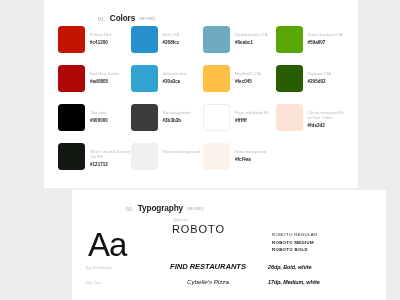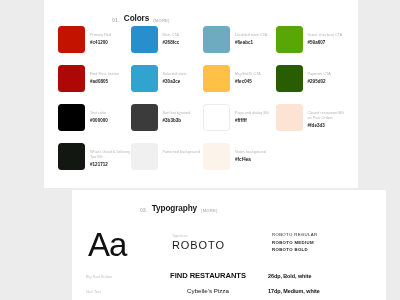--- a/index.html
+++ b/index.html
@@ -18,23 +18,23 @@
     position: absolute;
     left: 44px; top: 0;
     width: 314px;
     background: #ffffff;
   }
   #card-colors { top: 0; height: 188px; }
   #card-type   { top: 190px; height: 110px; margin-left: 28px; }
 
   .section-head {
     position: absolute;
-    left: 28px;
+    left: 14px;
     display: flex;
-    align-items: flex-end;
+    align-items: center;
     gap: 4px;
     white-space: nowrap;
     padding-left: 40px;
   }
   .sec-num {
     font-size: 5.2px; font-weight: bold; color: #b9b9b9;
     letter-spacing: .2px;
   }
   .sec-title {
     font-size: 8.2px; font-weight: bold; color: #1a1a1a;
@@ -70,36 +70,36 @@
     font-size: 4.5px; font-weight: bold; color: #1d1d1d;
     margin-top: 1.5px; letter-spacing: .05px;
   }
 
   
   .type-specimen {
     position: absolute; left: 16px; top: 38px;
     font-size: 33px; font-weight: 400; color: #111;
     letter-spacing: -1px; line-height: 1;
   }
-  .type-face-block { position: absolute; left: 100px; top: 44px; }
+  .type-face-block { position: absolute; left: 100px; top: 28px; }
   .tf-label { font-size: 3.7px; color: #bcbcbc; letter-spacing: .1px; }
   .tf-value {
     font-size: 11px; color: #1a1a1a; letter-spacing: .9px;
     margin-top: 2px; line-height: 1;
   }
   .weights { position: absolute; left: 200px; top: 41px; }
   .w-line {
     font-size: 4.3px; color: #1f1f1f; letter-spacing: .35px;
     line-height: 1.75; white-space: nowrap;
   }
   .w-reg { font-weight: 400; }
   .w-med { font-weight: 600; }
   .w-bold { font-weight: bold; }
 
-  .spec-rows { position: absolute; left: 14px; top: 81px; width: 290px; }
+  .spec-rows { position: absolute; left: 14px; top: 72px; width: 290px; font-style: italic; }
   .spec-row {
     display: grid;
     grid-template-columns: 62px 120px auto;
     align-items: baseline;
     margin-bottom: 7px;
   }
   .spec-label { font-size: 3.7px; color: #bfbfbf; letter-spacing: .1px; }
   .spec-sample-big {
     font-size: 7.6px; font-weight: bold; color: #111;
     letter-spacing: -.05px; text-align: center;

